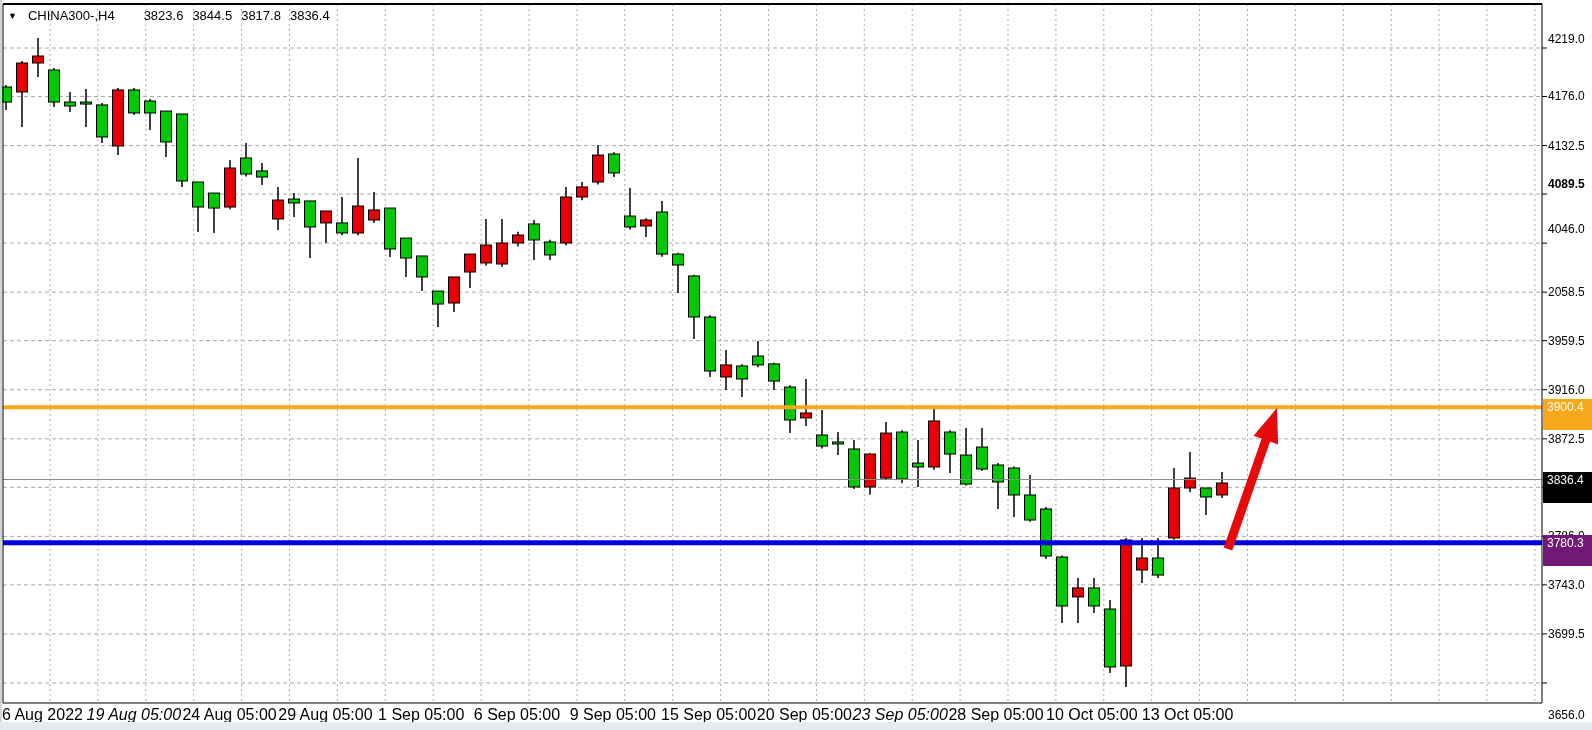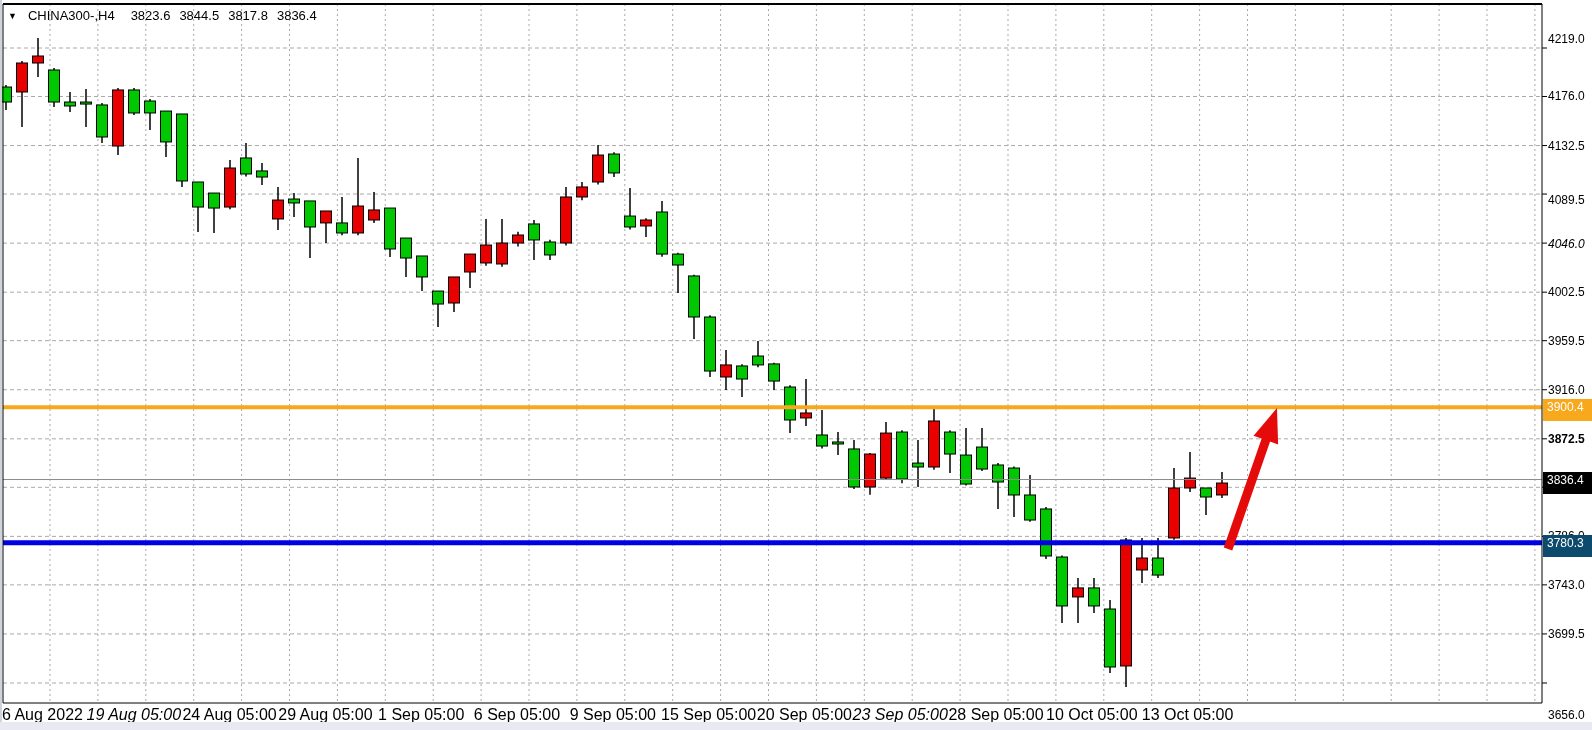--- a/index.html
+++ b/index.html
@@ -1,25 +1,25 @@
 <!DOCTYPE html>
 <html><head>
 <meta charset="utf-8">
 <style>
   html,body{margin:0;padding:0;background:#fff;}
   #screen{position:relative;width:1592px;height:730px;background:#ffffff;overflow:hidden;
           font-family:"Liberation Sans","DejaVu Sans",sans-serif;}
   #chart-svg{position:absolute;left:0;top:0;}
   #header{position:absolute;left:8px;top:8px;display:flex;align-items:center;gap:9px;
           font-size:13px;color:#000;z-index:5;white-space:nowrap;}
-  #header .sym{margin-right:7px;}
+  #header .sym{margin-right:20px;}
   #header .tri{font-size:9px;margin-right:2px;cursor:pointer;}
   .price-label{position:absolute;left:1548px;font-size:12px;color:#000;height:14px;line-height:14px;}
   .date-label{position:absolute;top:706px;font-size:16px;color:#000;transform:translateX(-50%);white-space:nowrap;}
-  .badge{position:absolute;left:1543px;width:49px;height:22px;font-size:12px;line-height:16px;
+  .badge{position:absolute;left:1543px;width:49px;height:31px;font-size:12px;line-height:16px;
          color:#fff;padding-left:4px;box-sizing:border-box;z-index:4;}
   #bottom-strip{position:absolute;left:0;top:722px;width:1592px;height:8px;}
   #left-edge{position:absolute;left:0;top:0;width:2px;height:722px;background:#cfd4da;}
 </style>
 </head>
 <body>
 
 <div id="screen">
   <svg id="chart-svg" width="1592" height="730">
       <rect x="3" y="4" width="1539" height="699" fill="#ffffff"></rect>
@@ -256,43 +256,43 @@
     <span>3823.6</span>
     <span>3844.5</span>
     <span>3817.8</span>
     <span>3836.4</span>
   </div>
 
   <div id="axis-labels">
       <div class="price-label" style="top: 32px;">4219.0</div>
       <div class="price-label" style="top: 89.4991px;">4176.0</div>
       <div class="price-label" style="top: 138.562px;">4132.5</div>
-      <div class="price-label" style="top: 193px;">4089.5</div>
-      <div class="price-label" style="top: 237px; font-style: italic;">4046.0</div>
-      <div class="price-label" style="top: 285.187px;">4002.5</div>
+      <div class="price-label" style="top: 177px; font-weight: bold;">4089.5</div>
+      <div class="price-label" style="top: 222px;">4046.0</div>
+      <div class="price-label" style="top: 285.187px;">2058.5</div>
       <div class="price-label" style="top: 333.687px;">3959.5</div>
       <div class="price-label" style="top: 382.75px;">3916.0</div>
-      <div class="price-label" style="top: 431.813px; font-weight: bold;">3872.5</div>
+      <div class="price-label" style="top: 431.813px;">3872.5</div>
       <div class="price-label" style="top: 480.312px;">3829.5</div>
       <div class="price-label" style="top: 529.375px;">3786.0</div>
       <div class="price-label" style="top: 577.874px;">3743.0</div>
       <div class="price-label" style="top: 626.937px; text-align: center;">3699.5</div>
       <div class="price-label" style="top: 676px; margin-top: 32px;">3656.0</div>
       <div class="date-label" style="left: 38px;">16 Aug 2022</div>
       <div class="date-label" style="left: 133.8px; font-style: italic;">19 Aug 05:00</div>
       <div class="date-label" style="left: 229.6px;">24 Aug 05:00</div>
       <div class="date-label" style="left: 325.4px;">29 Aug 05:00</div>
       <div class="date-label" style="left: 421.2px; text-align: center;">1 Sep 05:00</div>
       <div class="date-label" style="left: 517px;">6 Sep 05:00</div>
       <div class="date-label" style="left: 612.8px;">9 Sep 05:00</div>
       <div class="date-label" style="left: 708.6px;">15 Sep 05:00</div>
       <div class="date-label" style="left: 804.4px;">20 Sep 05:00</div>
       <div class="date-label" style="left: 900.2px; font-style: italic;">23 Sep 05:00</div>
       <div class="date-label" style="left: 996px;">28 Sep 05:00</div>
       <div class="date-label" style="left: 1091.8px;">10 Oct 05:00</div>
       <div class="date-label" style="left: 1187.6px;">13 Oct 05:00</div>
       <div class="badge" style="top: 399.345px; background: rgb(247, 168, 29);">3900.4</div>
-      <div class="badge" style="top: 534.804px; background: #0c4a6e;">3780.3</div>
+      <div class="badge" style="top: 534.804px; background: #701a75;">3780.3</div>
       <div class="badge" style="top: 471.529px; background: rgb(0, 0, 0); color: rgb(255, 255, 255);">3836.4</div>
     </div>
   <div id="left-edge" style="background: rgb(207, 212, 218);"></div>
   <div id="bottom-strip" style="background: rgb(231, 235, 241);"></div>
 </div>
 
 </body></html>

